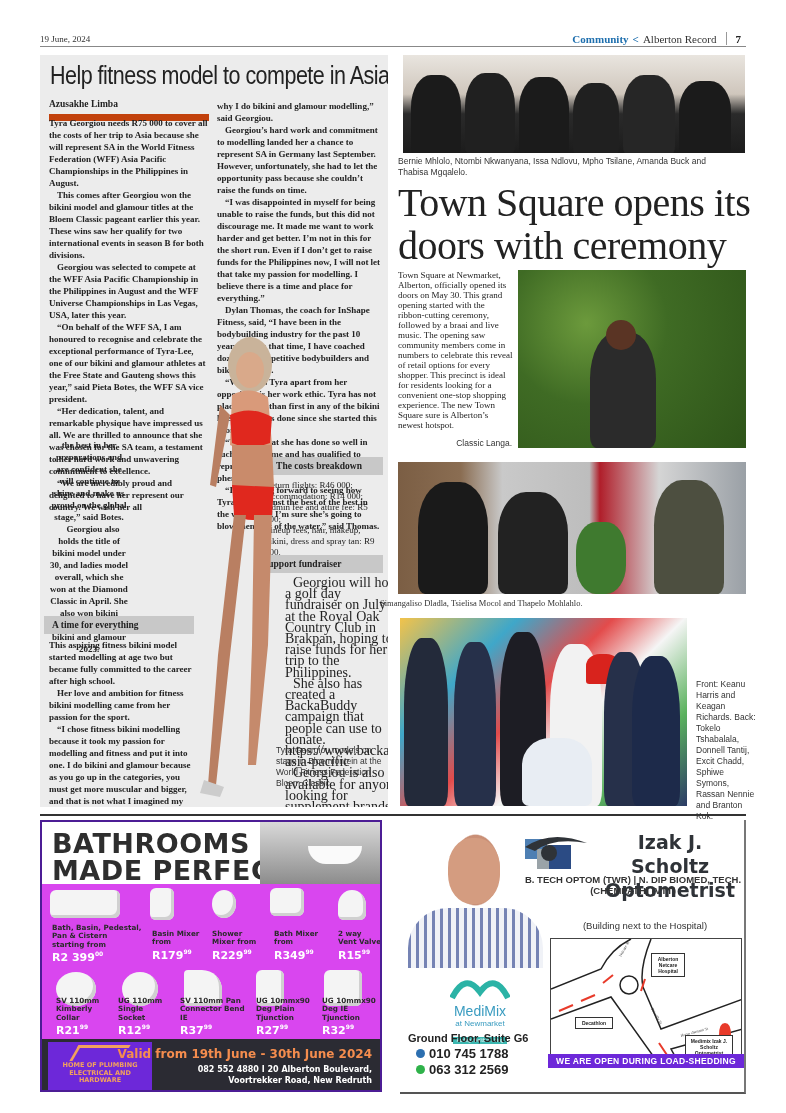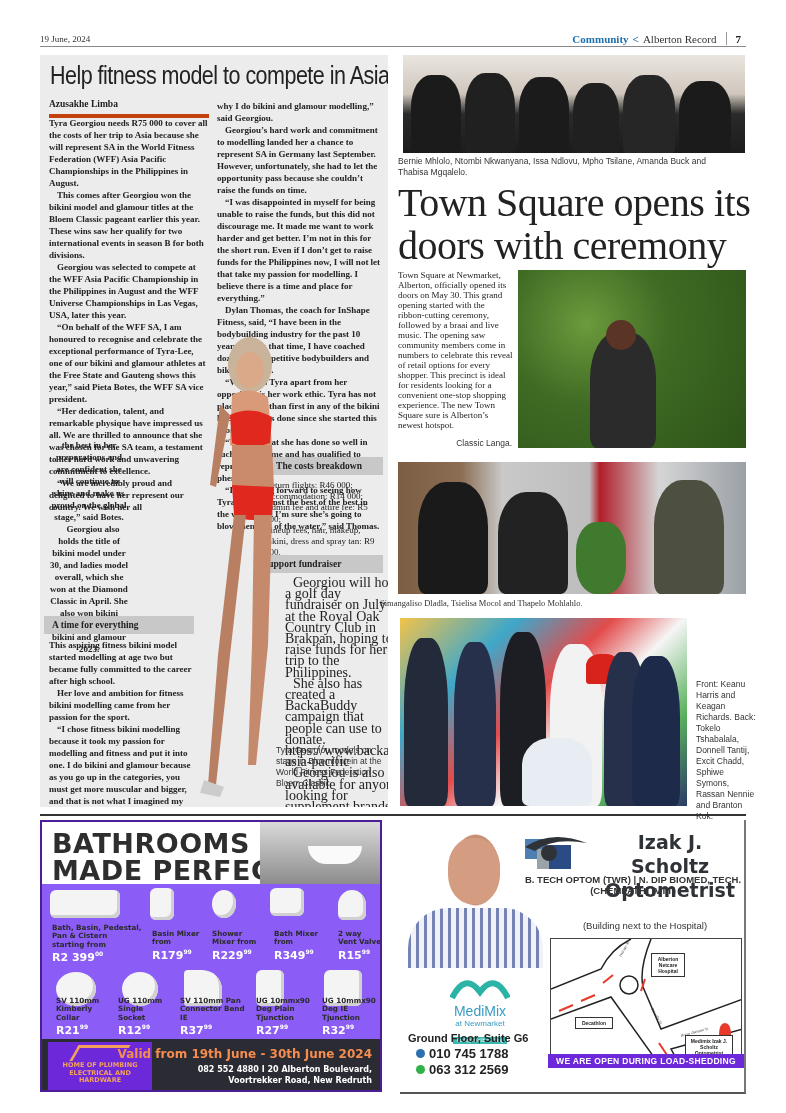--- a/index.html
+++ b/index.html
@@ -11,21 +11,21 @@
   .header-right .section { color: #1e6fae; font-weight: bold; }
   .header-right .arrow { color: #1e6fae; font-weight: bold; }
   .header-right .paper { color: #333; }
   .header-right .sep { width: 1px; height: 13px; background: #999; margin: 0 5px; }
   .header-right .pagenum { font-weight: bold; color: #222; }
   .header-rule { position: absolute; left: 40px; right: 40px; top: 46px; height: 1px; background: #888; }
 
   
   .left-article { position: absolute; left: 40px; top: 55px; width: 348px; height: 752px; background: #ececec; overflow: hidden; }
   .left-title { position: absolute; left: 10px; top: 6px; font-family: "Liberation Sans", sans-serif; font-size: 25px; letter-spacing: -0.6px; transform: scaleX(0.86); transform-origin: left; white-space: nowrap; color: #222; }
-  .byline { position: absolute; left: 9px; top: 44px; width: 160px; font-size: 9.5px; font-weight: bold; padding-bottom: 5px; border-bottom: 4px solid #c2410c; }
+  .byline { position: absolute; left: 9px; top: 44px; width: 160px; font-size: 9.5px; font-weight: bold; padding-bottom: 5px; border-bottom: 7px solid #c2410c; }
   .col { position: absolute; font-size: 9px; line-height: 12px; color: #222; font-weight: bold; }
   .col p { text-indent: 8px; }
   .col p.first { text-indent: 0; }
   .col1 { left: 9px; top: 62px; width: 160px; }
   .col1b { left: 9px; top: 384px; width: 80px; text-align: center; }
   .col1c { left: 9px; top: 584px; width: 150px; }
   .col2 { left: 177px; top: 45px; width: 165px; }
   .subhead { position: absolute; background: #c8c8c8; font-size: 9.5px; font-weight: bold; padding: 4px 8px; }
   .sub-time { left: 4px; top: 561px; width: 150px; }
   .sub-costs { left: 215px; top: 402px; width: 128px; text-align: center; }
@@ -50,21 +50,21 @@
   .photo-group { left: 400px; top: 618px; width: 287px; height: 188px; background: linear-gradient(135deg, #f3c34a 0%, #3fa7c9 25%, #e34b4b 45%, #f5f5f5 60%, #5bb25e 80%, #2b3a66 100%); }
   .cap-group { left: 696px; top: 679px; width: 62px; }
 
   .person { position: absolute; border-radius: 40% 40% 10% 10%; }
 
   
   .ad-rule { position: absolute; left: 40px; right: 40px; top: 814px; height: 2px; background: #333; }
   .ad-plumb { position: absolute; left: 40px; top: 820px; width: 342px; height: 272px; border: 2px solid #4c1d95; background: #fff; overflow: hidden; }
   .plumb-head { position: absolute; left: 10px; top: 8px; font-family: "DejaVu Sans", sans-serif; font-weight: bold; font-size: 27px; line-height: 27px; color: #2e2e2e; letter-spacing: 0.5px; }
   .plumb-img { position: absolute; right: 0; top: 0; width: 120px; height: 62px; background: linear-gradient(180deg, #d9d9d9, #8c8c8c); }
-  .plumb-orange { position: absolute; left: 0; top: 62px; width: 342px; height: 155px; background: #8b5cf6; }
+  .plumb-orange { position: absolute; left: 0; top: 62px; width: 342px; height: 155px; background: #d946ef; }
   .prod { position: absolute; font-family: "DejaVu Sans", sans-serif; font-size: 7.2px; font-weight: bold; color: #2b2b2b; line-height: 8.3px; }
   .price { font-size: 11px; color: #fff; font-weight: bold; display: block; margin-top: 1px; }
   .price sup { font-size: 6px; }
   .prod-img { position: absolute; background: #f4f4f4; border-radius: 6px; box-shadow: inset -3px -3px 0 #d0d0d0; }
   .plumb-foot { position: absolute; left: 0; top: 217px; width: 342px; height: 55px; background: #2b2b33; }
   .plumb-logo { position: absolute; left: 6px; top: 3px; width: 104px; height: 48px; background: #6d28d9; color: #f2a15d; font-family: "DejaVu Sans", sans-serif; font-size: 6.5px; font-weight: bold; text-align: center; line-height: 7.5px; padding-top: 20px; }
   .plumb-logo .roof { position: absolute; left: 26px; top: 3px; width: 52px; height: 16px; border-left: 3px solid #f2a15d; border-top: 3px solid #f2a15d; transform: skewX(-30deg); }
   .valid { position: absolute; right: 12px; top: 8px; font-family: "DejaVu Sans", sans-serif; font-size: 12px; font-weight: bold; color: #f58d4e; }
   .contact { position: absolute; right: 12px; top: 25px; font-family: "DejaVu Sans", sans-serif; font-size: 8px; font-weight: bold; color: #fff; text-align: right; line-height: 11px; }
 

